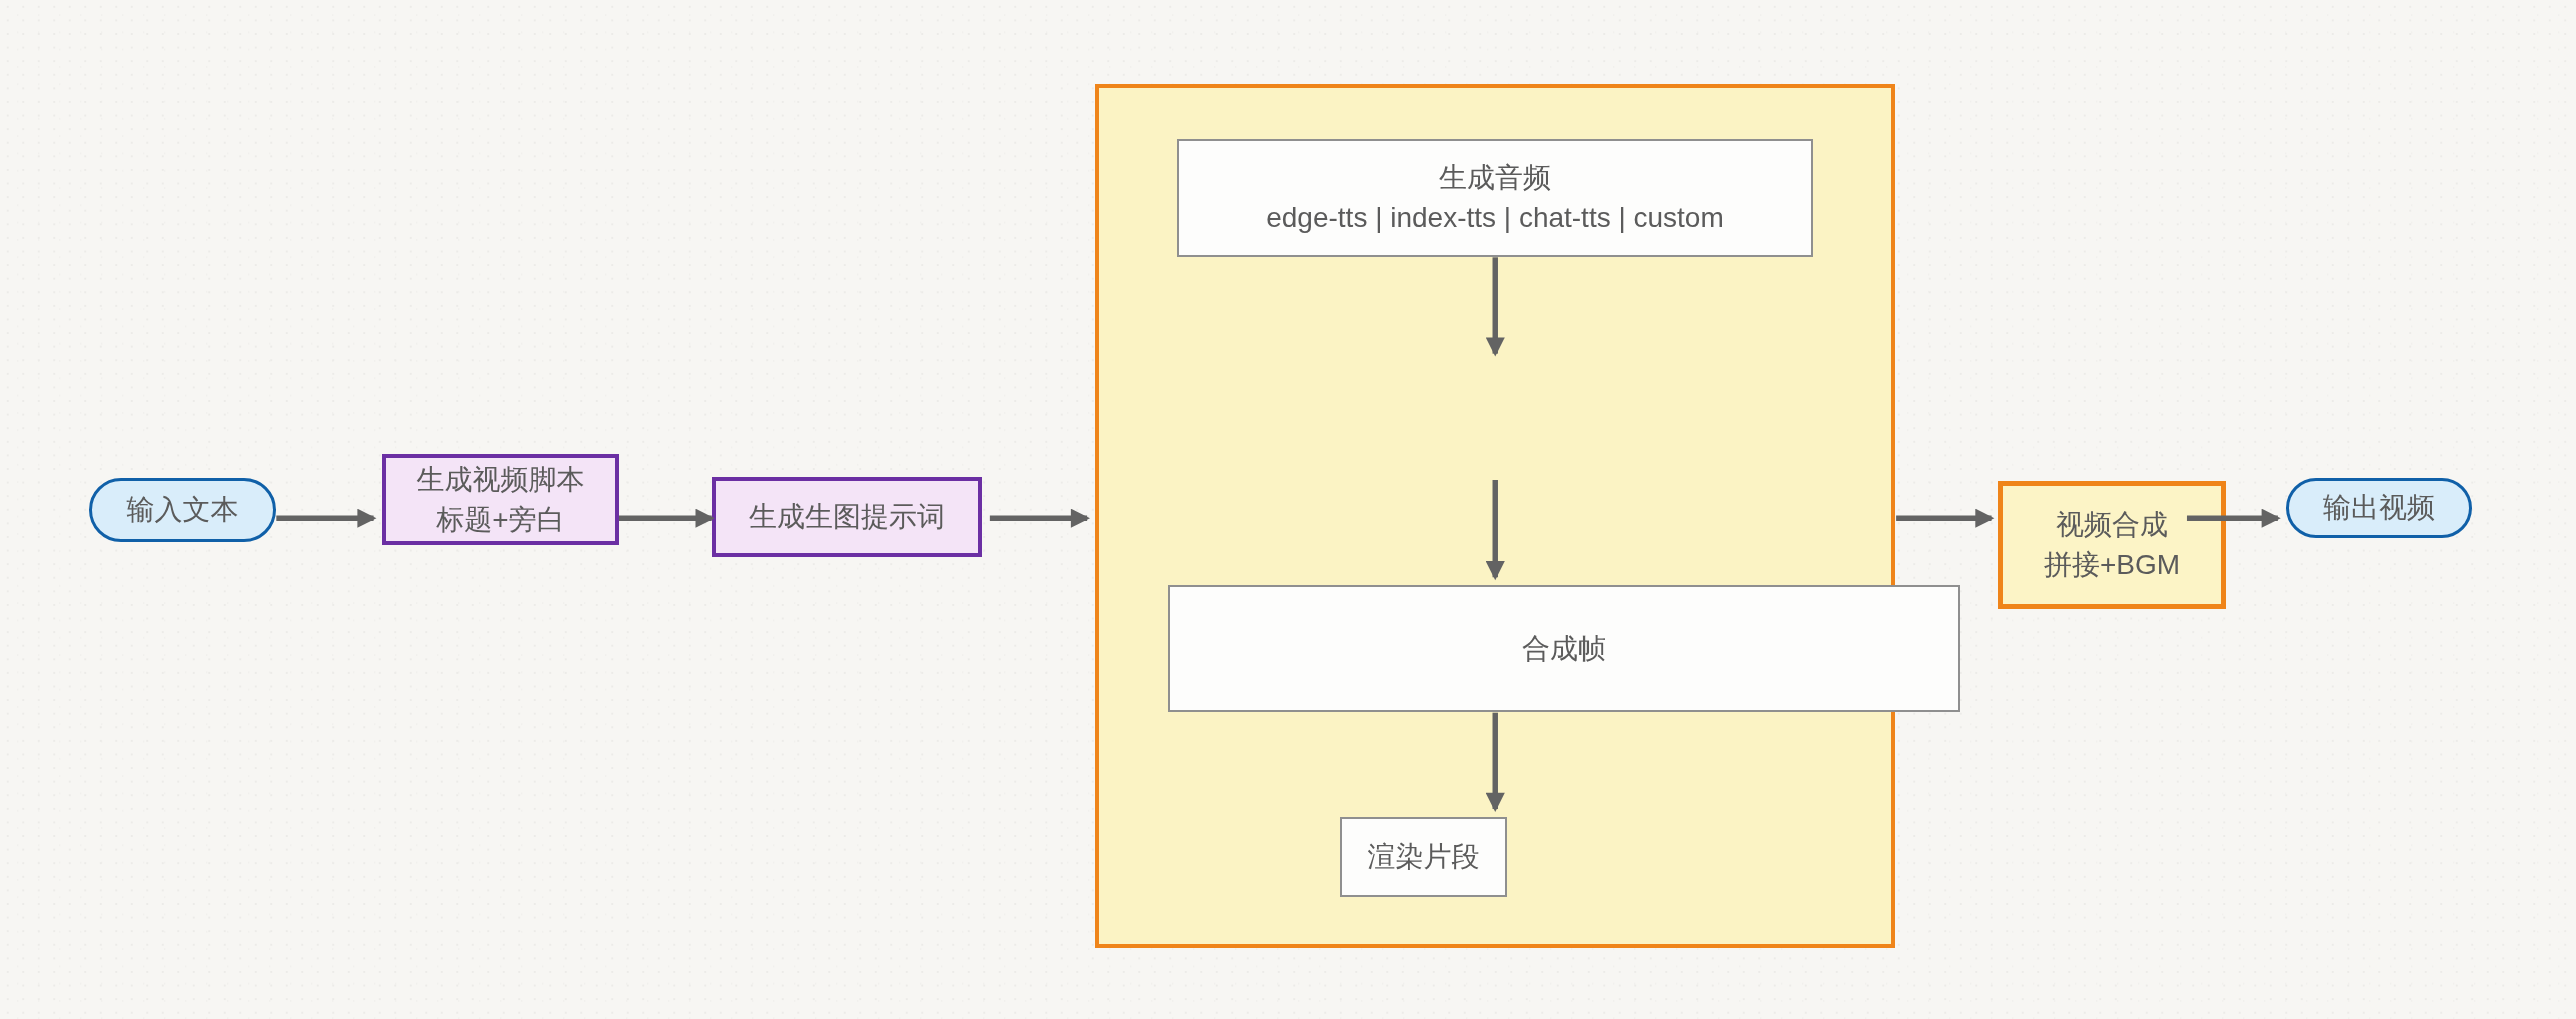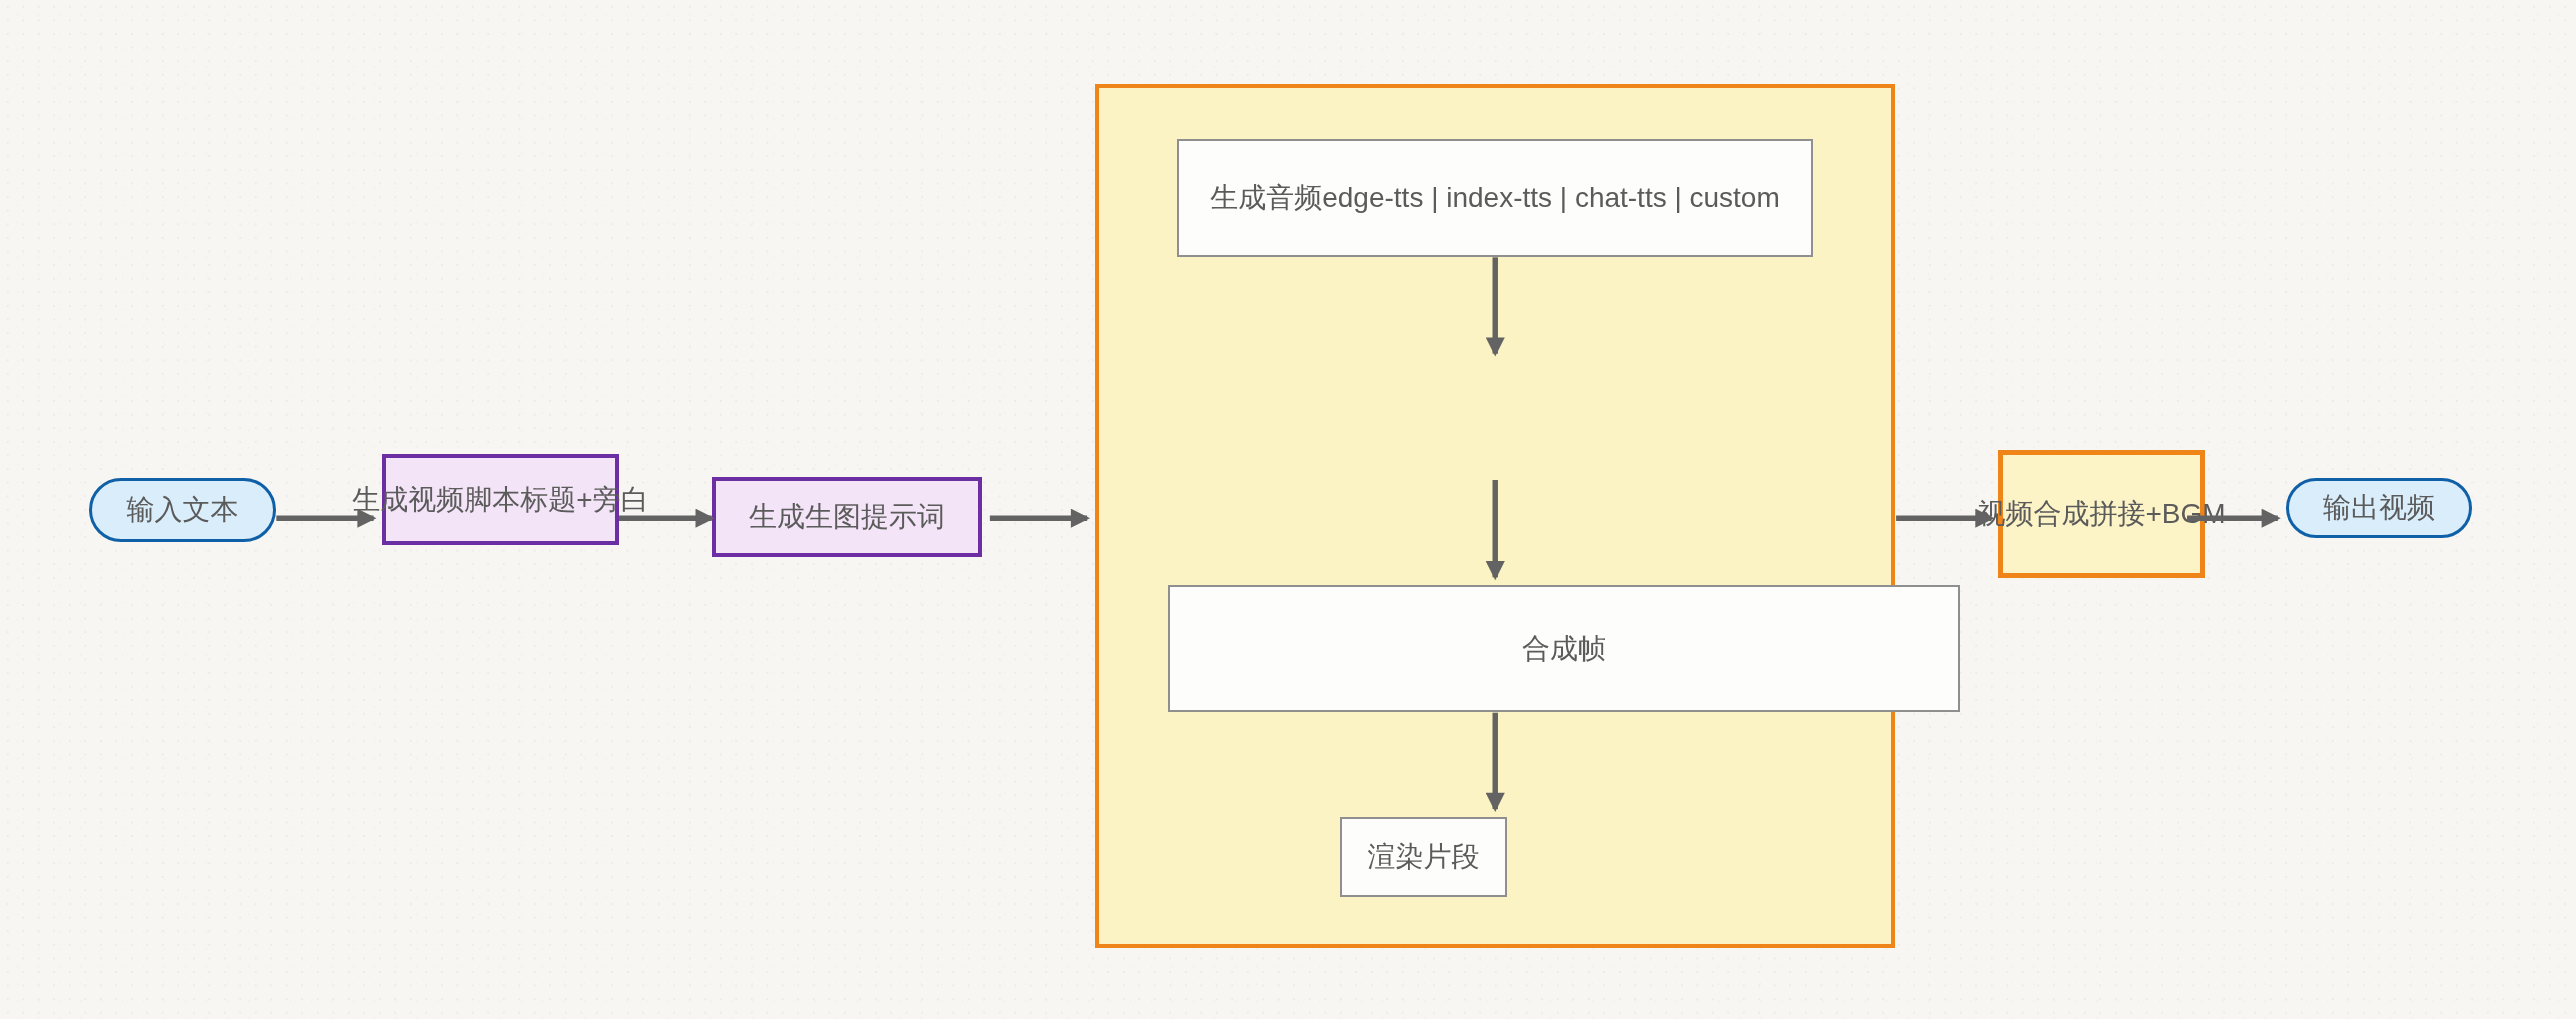--- a/index.html
+++ b/index.html
@@ -10,21 +10,21 @@
       radial-gradient(#ecebe8 0.9px, transparent 1.1px),
       radial-gradient(#efeeeb 0.9px, transparent 1.1px);
     background-size:15.5px 13.6px, 21px 17.3px;
     background-position:0 0, 7.3px 6.4px;
     font-family:"Liberation Sans","DejaVu Sans",sans-serif;
   }
   .canvas{position:relative;width:2576px;height:1020px;}
   .edges{position:absolute;left:0;top:0;z-index:3;pointer-events:none;}
   .node{
     position:absolute;z-index:2;
-    display:flex;flex-direction:row;align-items:center;justify-content:center;
+    display:flex;flex-direction:column;align-items:center;justify-content:center;
     text-align:center;box-sizing:border-box;
     color:#5b5b5b;font-size:28px;line-height:40px;white-space:nowrap;
   }
   .stadium{background:#d9edfa;border:3.6px solid #1060a8;border-radius:44px;}
   .purple{background:#f4e4f7;border:4.5px solid #6b2fa3;}
   .whitebox{background:#fdfdfc;border:2.7px solid #8f8f8f;}
   .orangebox{background:#fcf4c6;border:5.5px solid #ef8419;}
   .group{
     position:absolute;z-index:1;box-sizing:border-box;
     background:#fbf3c4;border:4.5px solid #ef8419;
@@ -74,21 +74,21 @@
 
 
   <div class="node whitebox" style="left:1168px;top:585px;width:792px;height:127px">
     <span class="lbl">合成帧</span>
   </div>
 
   <div class="node whitebox" style="left:1340px;top:817px;width:167px;height:80px">
     <span class="lbl">渲染片段</span>
   </div>
 
-  <div class="node orangebox" style="left:1998px;top:450px;width:207px;height:128px">
+  <div class="node orangebox" style="left:1998px;top:481px;width:228px;height:128px">
     <span class="lbl">视频合成</span>
     <span class="lbl">拼接+BGM</span>
   </div>
 
   <div class="node stadium" style="left:2286px;top:478px;width:186px;height:60px">
     <span class="lbl">输出视频</span>
   </div>
 
 </div>
 

